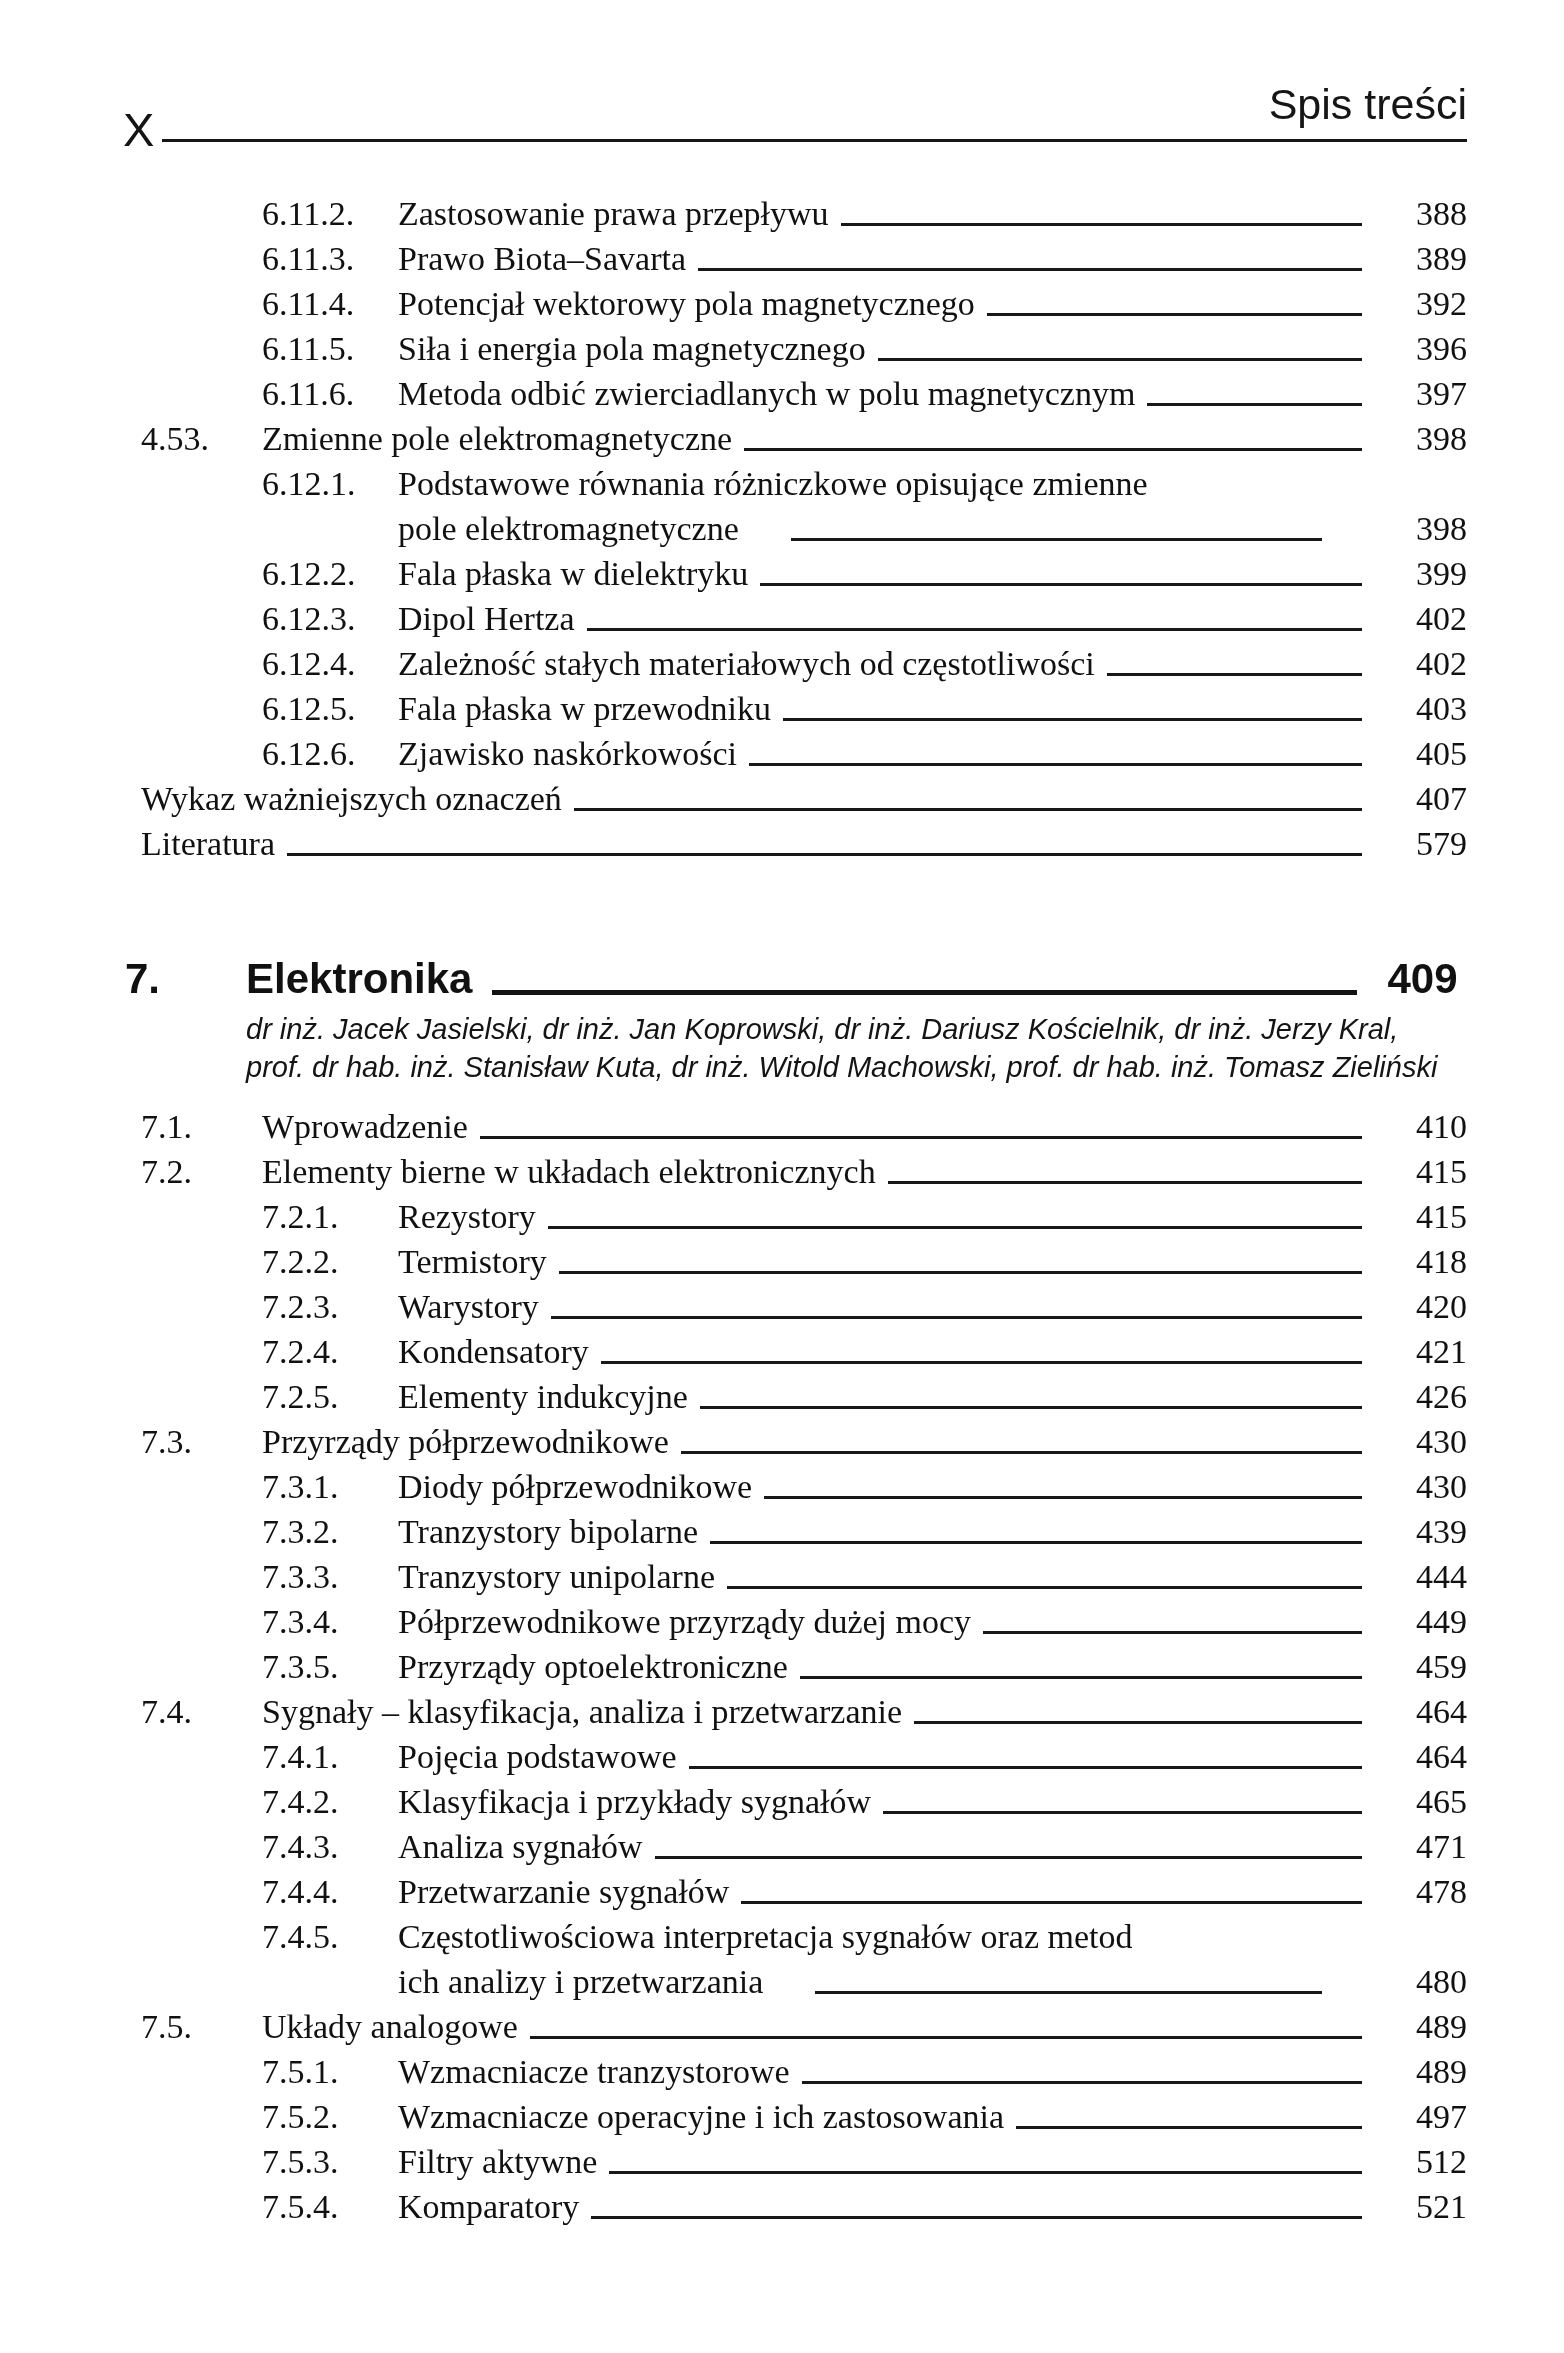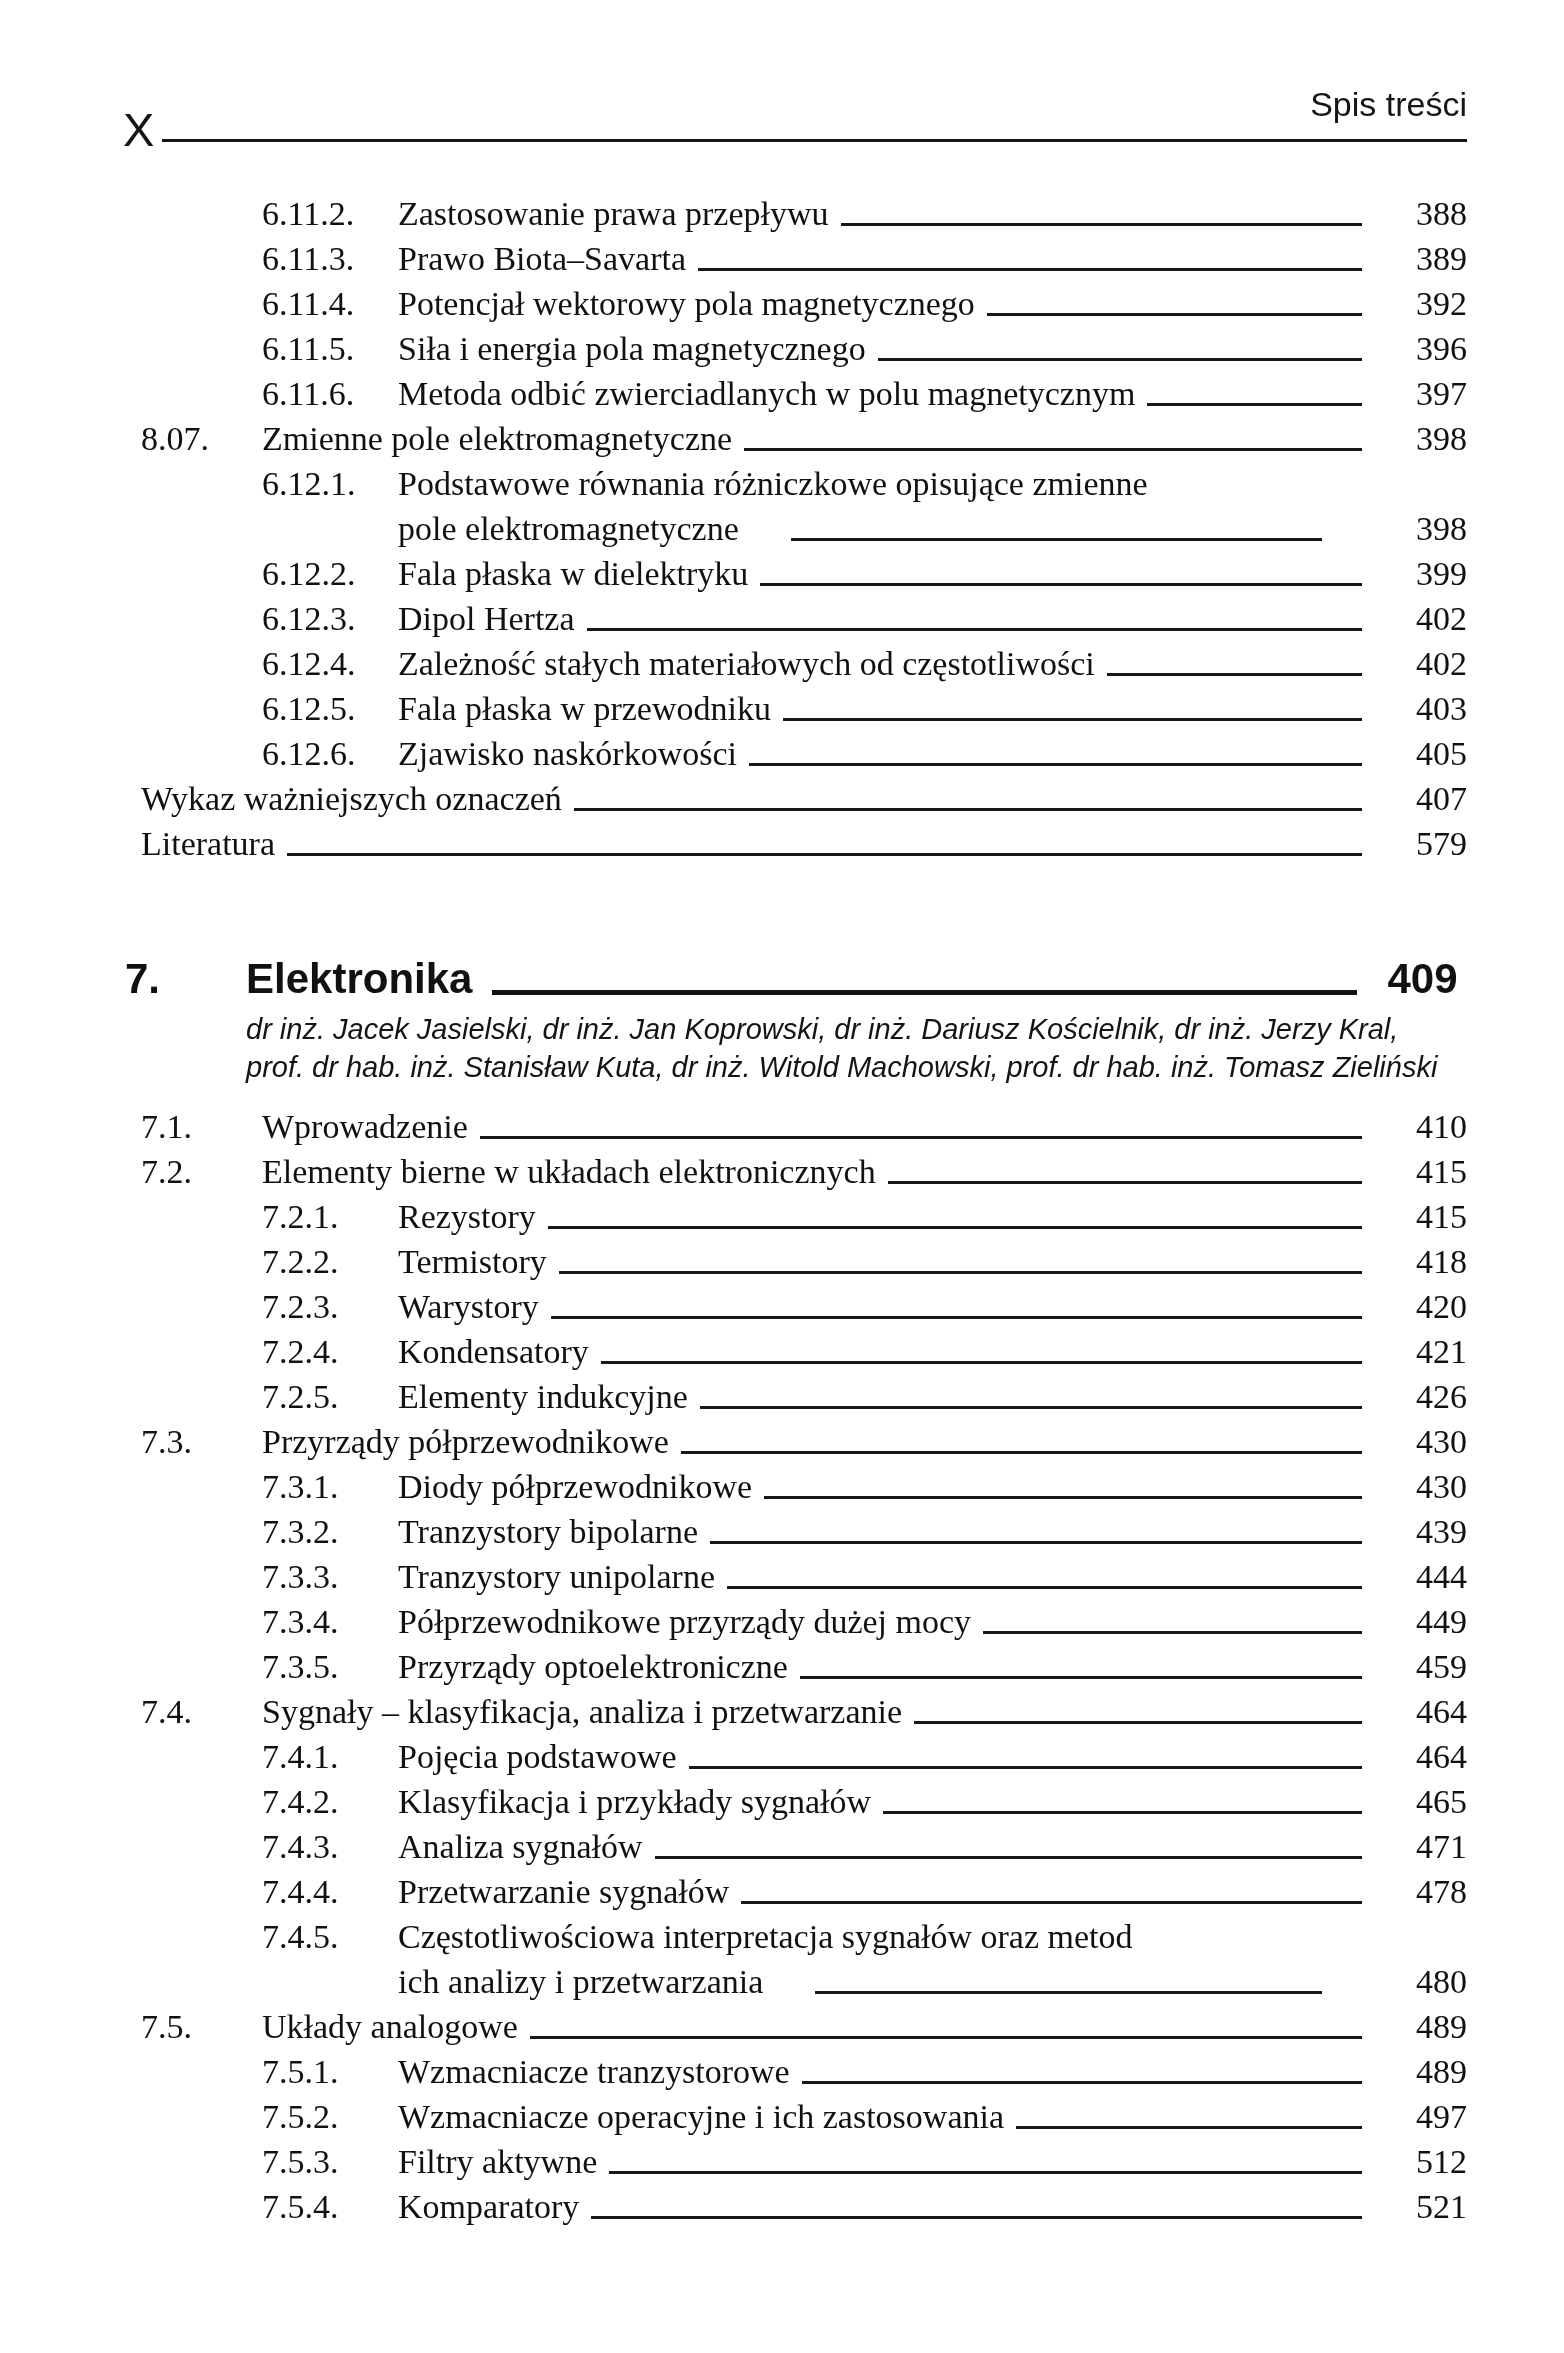--- a/index.html
+++ b/index.html
@@ -14,21 +14,21 @@
 
   
   .hdr-x {
     position:absolute; left:123px; top:106px;
     font-family:"Liberation Sans","DejaVu Sans",sans-serif;
     font-size:47px; line-height:47px; color:#141414;
   }
   .hdr-title {
     position:absolute; right:98px; top:85px;
     font-family:"Liberation Sans","DejaVu Sans",sans-serif;
-    font-size:34px; line-height:39px; color:#161616;
+    font-size:43px; line-height:39px; color:#161616;
   }
   .hdr-rule {
     position:absolute; left:162px; right:98px; top:139px;
     height:3px; background:#151515;
   }
 
   
   .toc { position:absolute; left:125px; right:98px;margin-left:16px; }
   .toc-a { top:191px; }
   .toc-b { top:1104px; }
@@ -112,21 +112,21 @@
         <span class="lead"></span>
         <span class="pg">396</span>
       </div>
       <div class="row lvl2">
         <span class="num">6.11.6.</span>
         <span class="ttl">Metoda odbić zwierciadlanych w polu magnetycznym</span>
         <span class="lead"></span>
         <span class="pg">397</span>
       </div>
       <div class="row lvl1">
-        <span class="num">8.07.</span>
+        <span class="num">4.53.</span>
         <span class="ttl">Zmienne pole elektromagnetyczne</span>
         <span class="lead"></span>
         <span class="pg">398</span>
       </div>
       <div class="row lvl2">
         <span class="num">6.12.1.</span>
         <span class="ttl">Podstawowe równania różniczkowe opisujące zmienne</span>
       </div>
       <div class="row cont">
         <span class="ttl">pole elektromagnetyczne</span>

